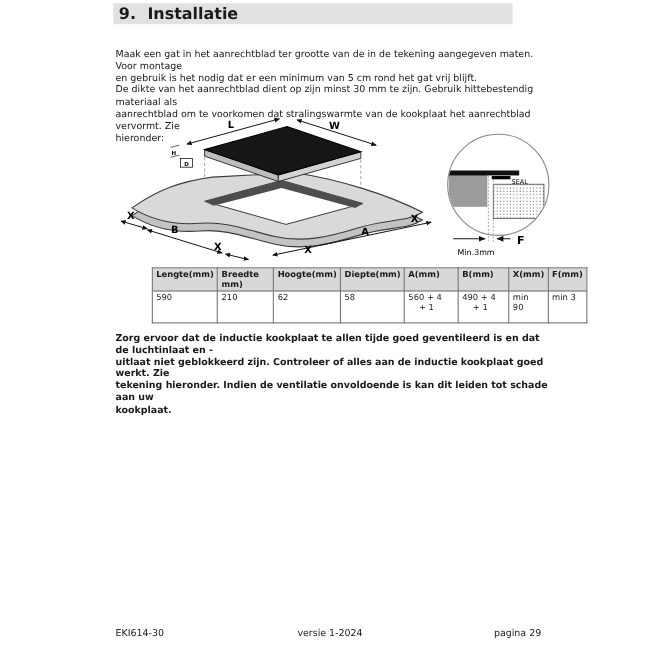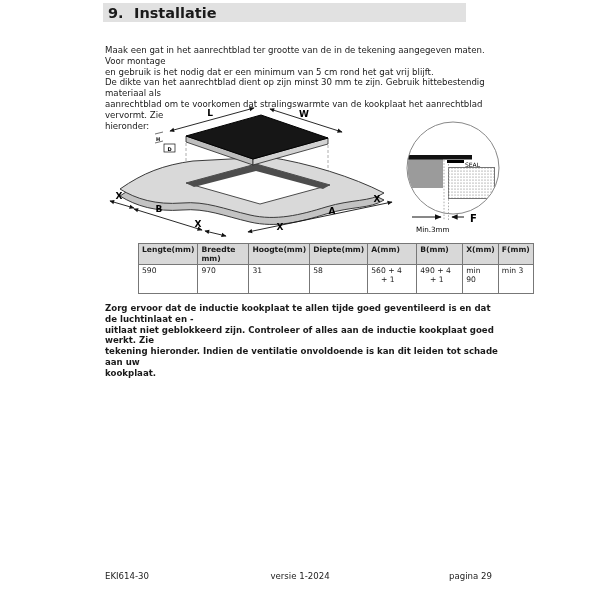--- a/index.html
+++ b/index.html
@@ -157,22 +157,22 @@
             <th>Diepte(mm)</th>
             <th>A(mm)</th>
             <th>B(mm)</th>
             <th>X(mm)</th>
             <th>F(mm)</th>
           </tr>
         </thead>
       <tbody>
           <tr>
             <td>590</td>
-            <td>970</td>
-            <td>31</td>
+            <td>210</td>
+            <td>62</td>
             <td>58</td>
             <td>560 + 4
     + 1</td>
             <td>490 + 4
     + 1</td>
             <td>min  90</td>
             <td>min 3</td>
           </tr>
         </tbody>
     </table>

